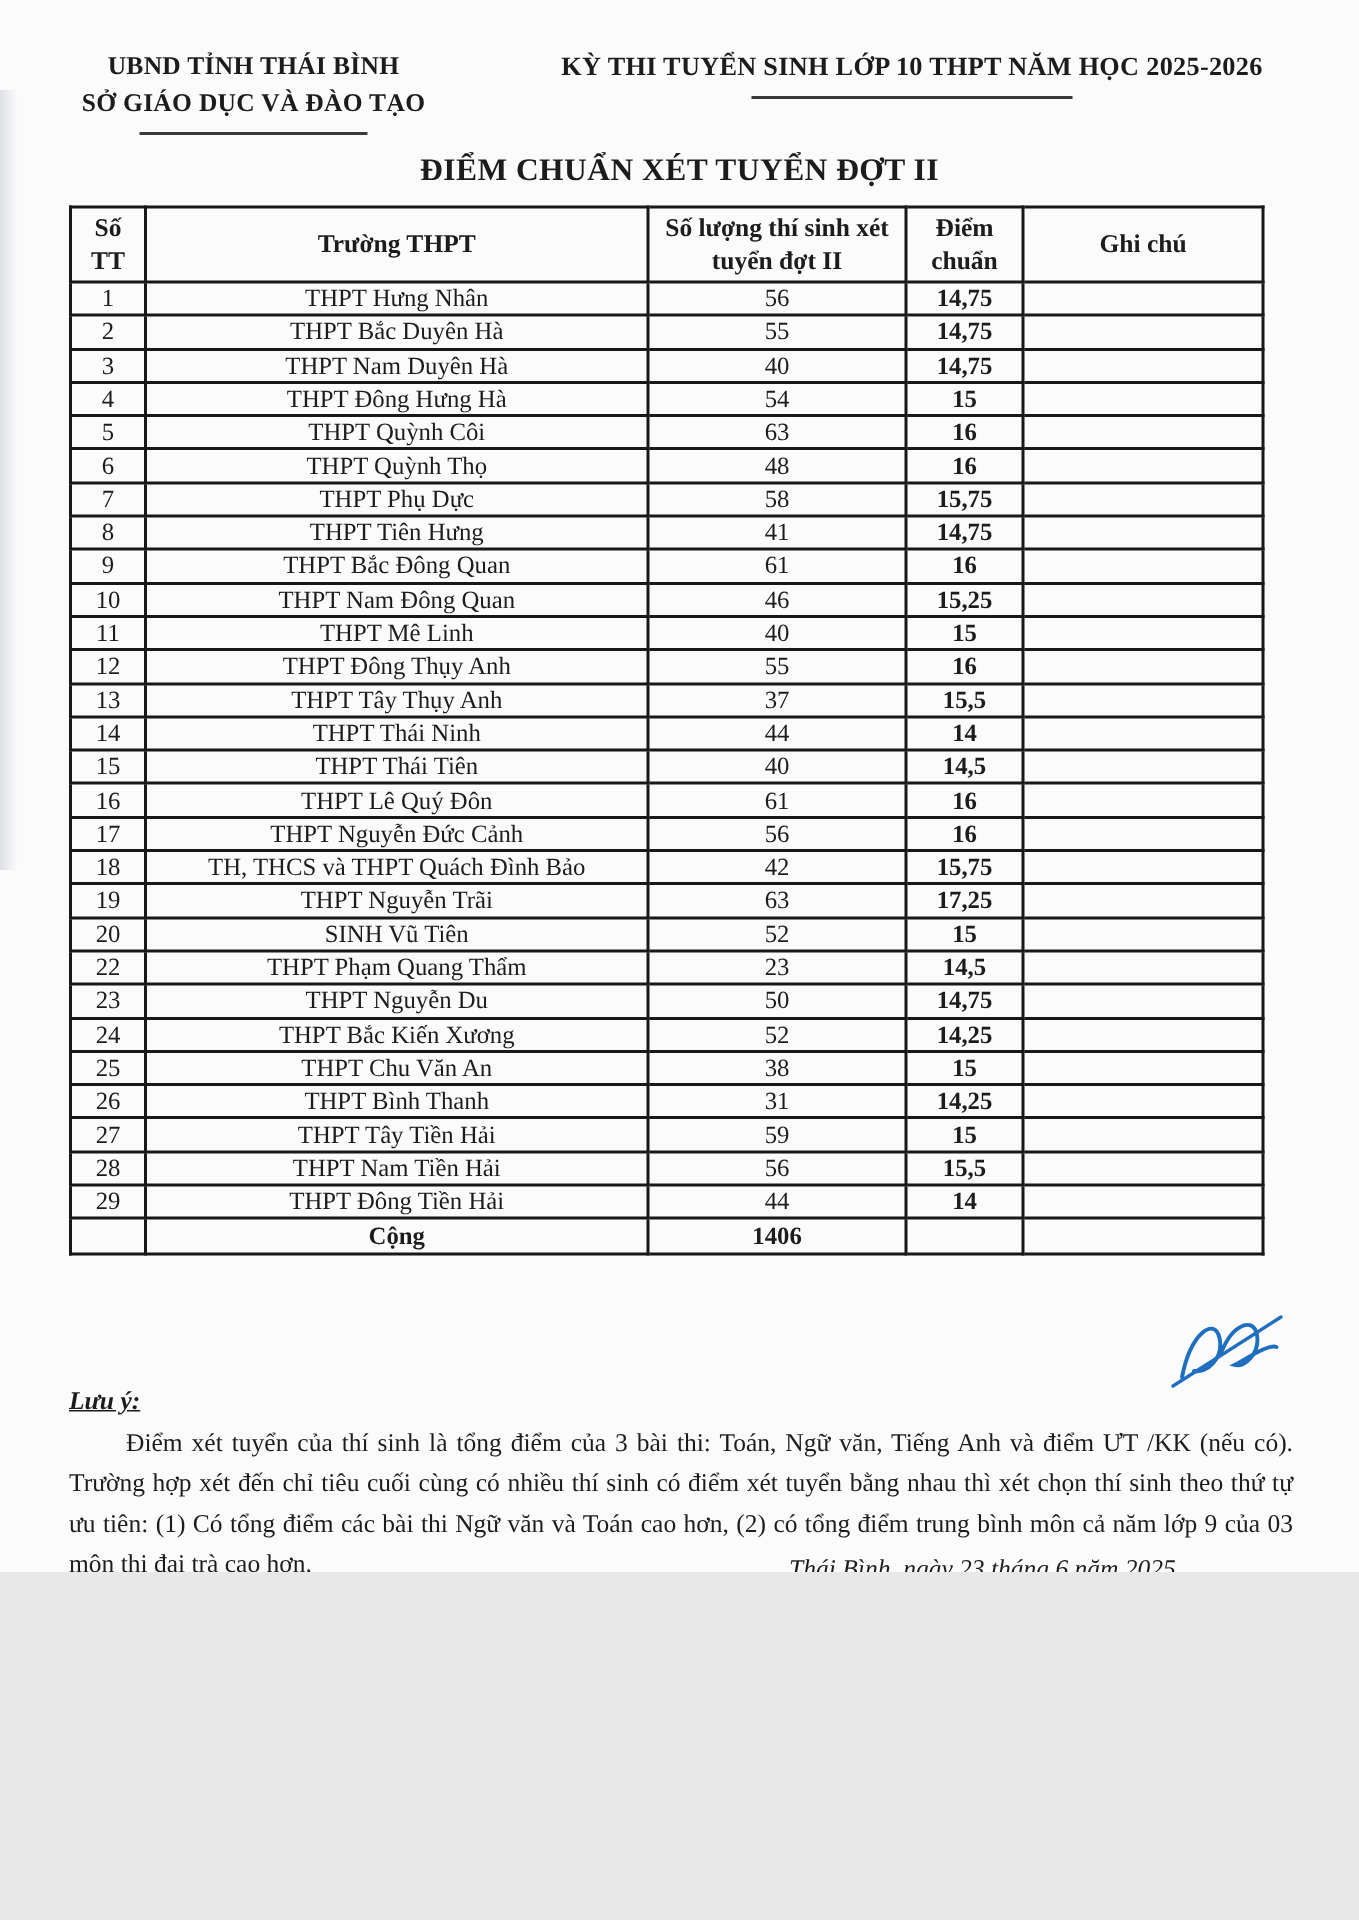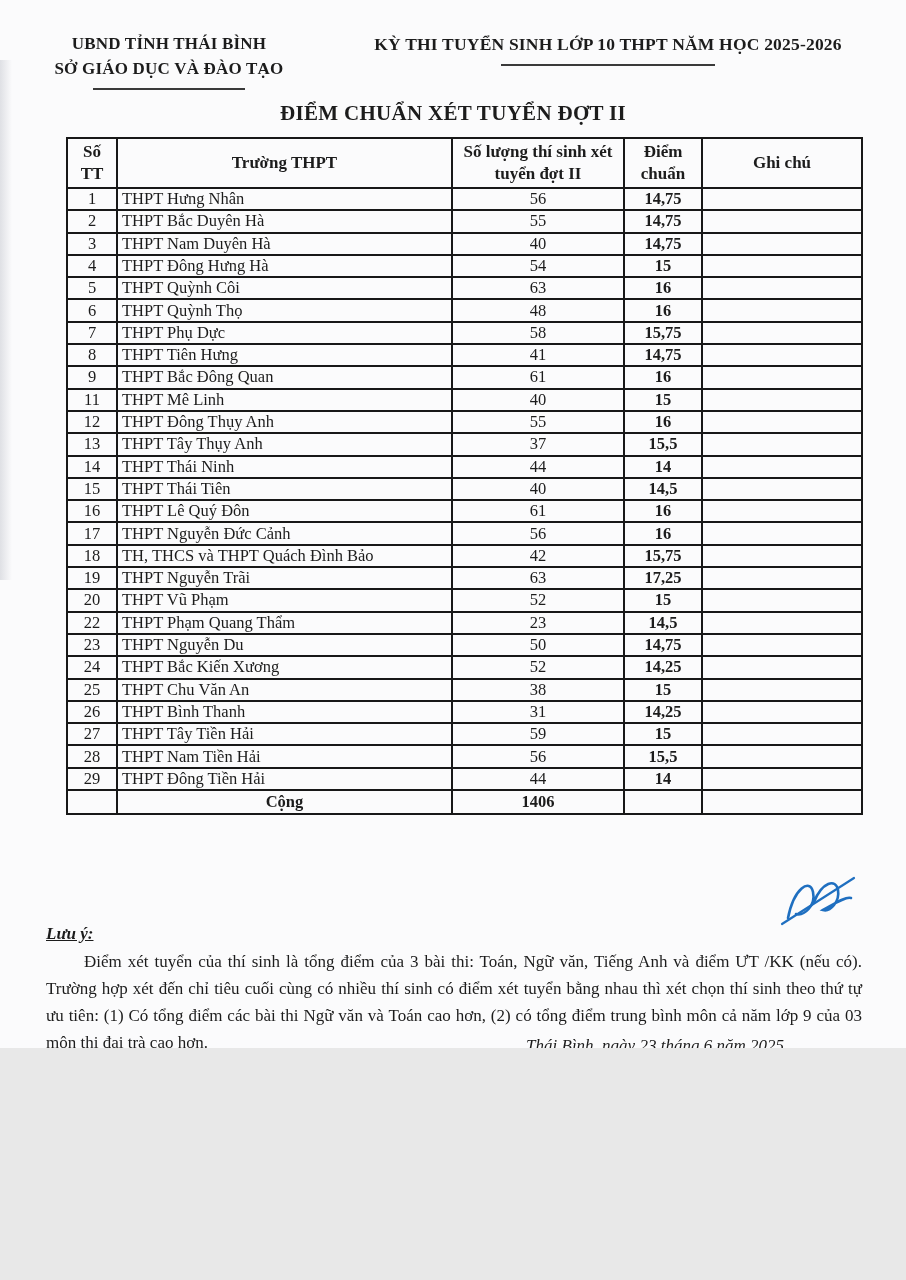--- a/index.html
+++ b/index.html
@@ -40,21 +40,21 @@
   .exam-underline{width:214px;height:2px;background:#3a3a3a;margin:9px auto 0;}
 
   .doc-title{
     position:absolute;left:0;top:101px;width:100%;
     text-align:center;
     font-size:21px;font-weight:700;letter-spacing:.3px;
   }
 
   
   table.scores{
-    position:absolute;left:66px;top:137px;
+    position:absolute;left:46px;top:137px;
     width:795px;
     border-collapse:collapse;
     table-layout:fixed;
   }
   table.scores th, table.scores td{
     border:2px solid var(--line);
     padding:0 4px;
     overflow:hidden;
   }
   table.scores th{
@@ -64,21 +64,21 @@
   table.scores td{
     font-size:16.5px;line-height:1.1;height:22.3px;
     white-space:nowrap;
   }
   col.c-stt{width:50px;}
   col.c-school{width:335px;}
   col.c-cand{width:172px;}
   col.c-score{width:78px;}
   col.c-note{width:160px;}
   td.col-stt{text-align:center;}
-  td.col-school{text-align:left;padding-left:7px;}
+  td.col-school{text-align:center;padding-left:7px;}
   td.col-candidates{text-align:center;}
   td.col-score{text-align:center;font-weight:700;margin-left:16px;}
   td.col-note{}
   tr.total-row td{font-weight:700;text-align:center;height:24px;}
 
   
   .notes{
     position:absolute;left:46px;top:924px;width:816px;
   }
   .notes-heading{
@@ -234,20 +234,27 @@
           <td class="col-note"></td>
         </tr>
         <tr>
           <td class="col-stt">9</td>
           <td class="col-school">THPT Bắc Đông Quan</td>
           <td class="col-candidates">61</td>
           <td class="col-score">16</td>
           <td class="col-note"></td>
         </tr>
         <tr>
+          <td class="col-stt">10</td>
+          <td class="col-school">THPT Nam Đông Quan</td>
+          <td class="col-candidates">46</td>
+          <td class="col-score">15,25</td>
+          <td class="col-note"></td>
+        </tr>
+        <tr>
           <td class="col-stt">11</td>
           <td class="col-school">THPT Mê Linh</td>
           <td class="col-candidates">40</td>
           <td class="col-score">15</td>
           <td class="col-note"></td>
         </tr>
         <tr>
           <td class="col-stt">12</td>
           <td class="col-school">THPT Đông Thụy Anh</td>
           <td class="col-candidates">55</td>
@@ -298,21 +305,21 @@
         </tr>
         <tr>
           <td class="col-stt">19</td>
           <td class="col-school">THPT Nguyễn Trãi</td>
           <td class="col-candidates">63</td>
           <td class="col-score">17,25</td>
           <td class="col-note"></td>
         </tr>
         <tr>
           <td class="col-stt">20</td>
-          <td class="col-school">THPT Vũ Phạm</td>
+          <td class="col-school">SINH Vũ Tiên</td>
           <td class="col-candidates">52</td>
           <td class="col-score">15</td>
           <td class="col-note"></td>
         </tr>
         <tr>
           <td class="col-stt">22</td>
           <td class="col-school">THPT Phạm Quang Thẩm</td>
           <td class="col-candidates">23</td>
           <td class="col-score">14,5</td>
           <td class="col-note"></td>

